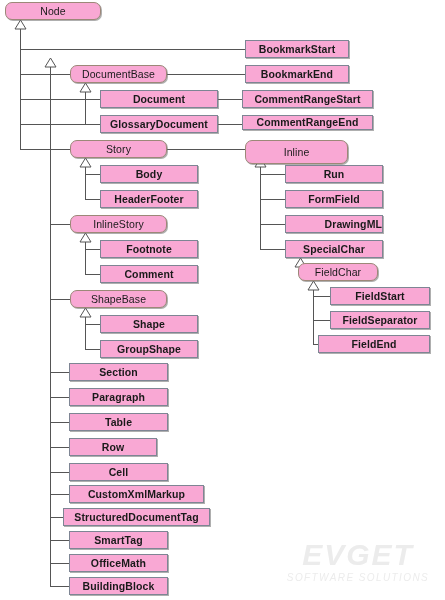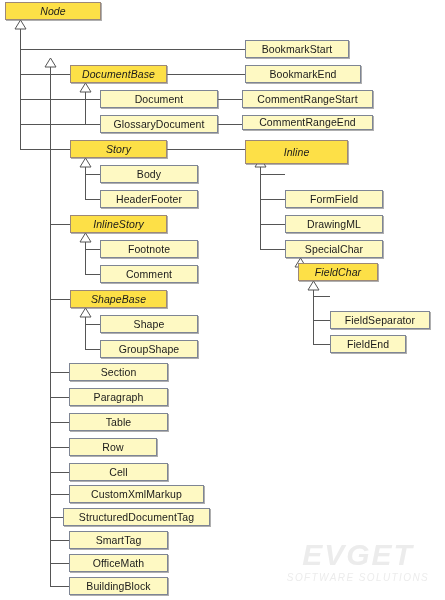--- a/index.html
+++ b/index.html
@@ -38,28 +38,29 @@
     font-size: 10.5px;
     line-height: 1;
     color: #1a1a1a;
     display: flex;
     align-items: center;
     justify-content: center;
     white-space: nowrap;
     letter-spacing: 0.1px;
   }
   .node-box.abstract {
-    background: #fde047;
+    background: #f9a8d4;
     border-color: #9c8878;
-    font-style: italic;
+    border-radius: 7px;
   }
   .node-box.concrete {
-    background: #fef9c3;
+    background: #f9a8d4;
     border-color: #7e8594;
     font-style: normal;
+    font-weight: bold;
   }
   .watermark {
     position: absolute;
     left: 278px;
     top: 540px;
     width: 160px;
     text-align: center;
     color: #ececec;
     user-select: none;
     pointer-events: none;
@@ -207,48 +208,54 @@
     </div>
     <div class="node-box concrete" style="left: 69px; top: 554px; width: 99px; height: 18px;">
       <span>OfficeMath</span>
     </div>
     <div class="node-box concrete" style="left: 69px; top: 577px; width: 99px; height: 18px;">
       <span>BuildingBlock</span>
     </div>
     <div class="node-box concrete" style="left: 245px; top: 40px; width: 104px; height: 18px;">
       <span>BookmarkStart</span>
     </div>
-    <div class="node-box concrete" style="left: 245px; top: 65px; width: 116px; height: 18px;">
+    <div class="node-box concrete" style="left: 245px; top: 65px; width: 104px; height: 18px;">
       <span>BookmarkEnd</span>
     </div>
     <div class="node-box concrete" style="left: 242px; top: 90px; width: 131px; height: 18px;">
       <span>CommentRangeStart</span>
     </div>
     <div class="node-box concrete" style="left: 242px; top: 115px; width: 131px; height: 15px;">
       <span>CommentRangeEnd</span>
     </div>
     <div class="node-box abstract" style="left: 245px; top: 140px; width: 103px; height: 24px;">
       <span>Inline</span>
     </div>
+    <div class="node-box concrete" style="left: 285px; top: 165px; width: 98px; height: 18px;">
+      <span>Run</span>
+    </div>
     <div class="node-box concrete" style="left: 285px; top: 190px; width: 98px; height: 18px;">
       <span>FormField</span>
     </div>
-    <div class="node-box concrete" style="left: 285px; top: 215px; width: 98px; height: 18px;">
+    <div class="node-box concrete" style="left: 285px; top: 215px; width: 98px; height: 18px; justify-content: flex-end;">
       <span>DrawingML</span>
     </div>
     <div class="node-box concrete" style="left: 285px; top: 240px; width: 98px; height: 18px;">
       <span>SpecialChar</span>
     </div>
     <div class="node-box abstract" style="left: 298px; top: 263px; width: 80px; height: 18px;">
       <span>FieldChar</span>
     </div>
+    <div class="node-box concrete" style="left: 330px; top: 287px; width: 100px; height: 18px;">
+      <span>FieldStart</span>
+    </div>
     <div class="node-box concrete" style="left: 330px; top: 311px; width: 100px; height: 18px;">
       <span>FieldSeparator</span>
     </div>
-    <div class="node-box concrete" style="left: 330px; top: 335px; width: 76px; height: 18px;">
+    <div class="node-box concrete" style="left: 318px; top: 335px; width: 112px; height: 18px;">
       <span>FieldEnd</span>
     </div>
   </div>
 
 <div class="watermark">
   <span class="wm-main">EVGET</span>
   <span class="wm-sub">SOFTWARE SOLUTIONS</span>
 </div>
 
 </body></html>

